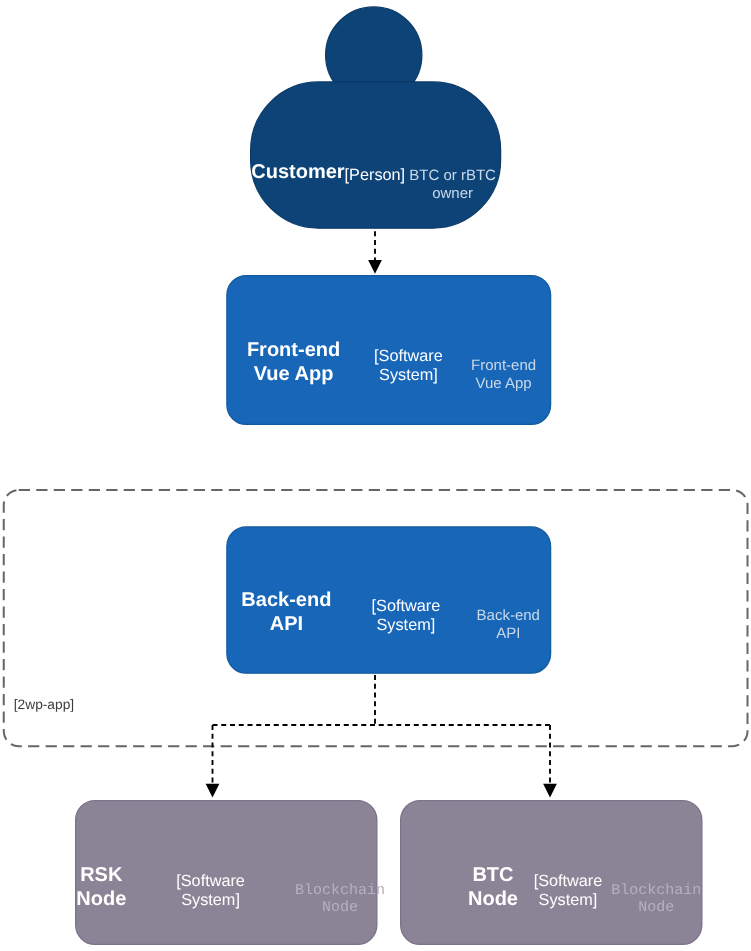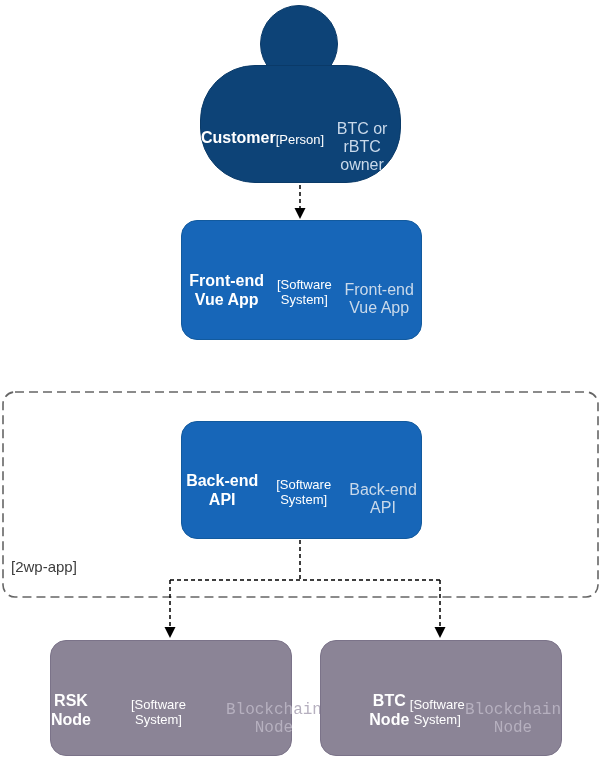--- a/index.html
+++ b/index.html
@@ -34,21 +34,21 @@
   .node .title {
     font-size: 16px;
     font-weight: bold;
     line-height: 1.15;
   }
   .node .type {
     font-size: 13px;
     margin-top: 2px;
   }
   .node .desc {
-    font-size: 16px;
+    font-size: 12px;
     margin-top: 17px;
   }
   
   .person-head {
     position: absolute;
     left: 260px; top: 5px;
     width: 78px; height: 78px;
     border-radius: 50%;
     background: var(--person-fill, #0d4377);
     border: 1.5px solid var(--person-border, #0a3a68);
@@ -60,57 +60,57 @@
     width: 201px; height: 118px;
     border-radius: 55px;
     background: var(--person-fill, #0d4377);
     border: 1.5px solid var(--person-border, #0a3a68);
     padding-top: 29px;
     z-index: 3;
   }
   .person-body .desc { color: var(--muted-text-blue, #c9d9ea); }
   
   .sysbox {
-    width: 241px;
+    width: 260px;
     border-radius: 16px;
     background: var(--system-fill, #1766b8);
     border: 1.5px solid var(--system-border, #125a9e);
     padding-top: 21px;
   }
   .sysbox .desc { color: var(--muted-text-blue, #c9d9ea); }
   .frontend { left: 181px; top: 220px; height: 120px; }
   .backend  { left: 181px; top: 421px; height: 118px; }
   
   .graybox {
     width: 242px;
     height: 116px;
     border-radius: 16px;
     background: var(--node-fill, #8b8496);
     border: 1.5px solid var(--node-border, #7b7389);
     padding-top: 25px;
   }
   .graybox .desc { color: var(--muted-text-gray, #b6b0bf); font-family: Liberation Mono, monospace; }
-  .rsk { left: 50px;  top: 640px; gap: 40px; }
+  .rsk { left: 60px;  top: 640px; gap: 40px; }
   .btc { left: 320px; top: 640px; padding-left: 48px; }
   
   .boundary-label {
     position: absolute;
     left: 11px;
     top: 556px;
     z-index: 2;
     text-align: left;
   }
   .boundary-label .btitle {
     font-size: 15px;
     font-weight: bold;
     color: var(--boundary-title, #1a1a1a);
     line-height: 1.2;
   }
   .boundary-label .bsub {
-    font-size: 15px;
+    font-size: 11px;
     color: var(--boundary-sub, #3d3d3d);
     margin-top: 2px;
   }
 </style>
 </head>
 <body>
 
 <div class="canvas">
 
   <svg class="overlay" viewBox="0 0 601 761" xmlns="http://www.w3.org/2000/svg">

